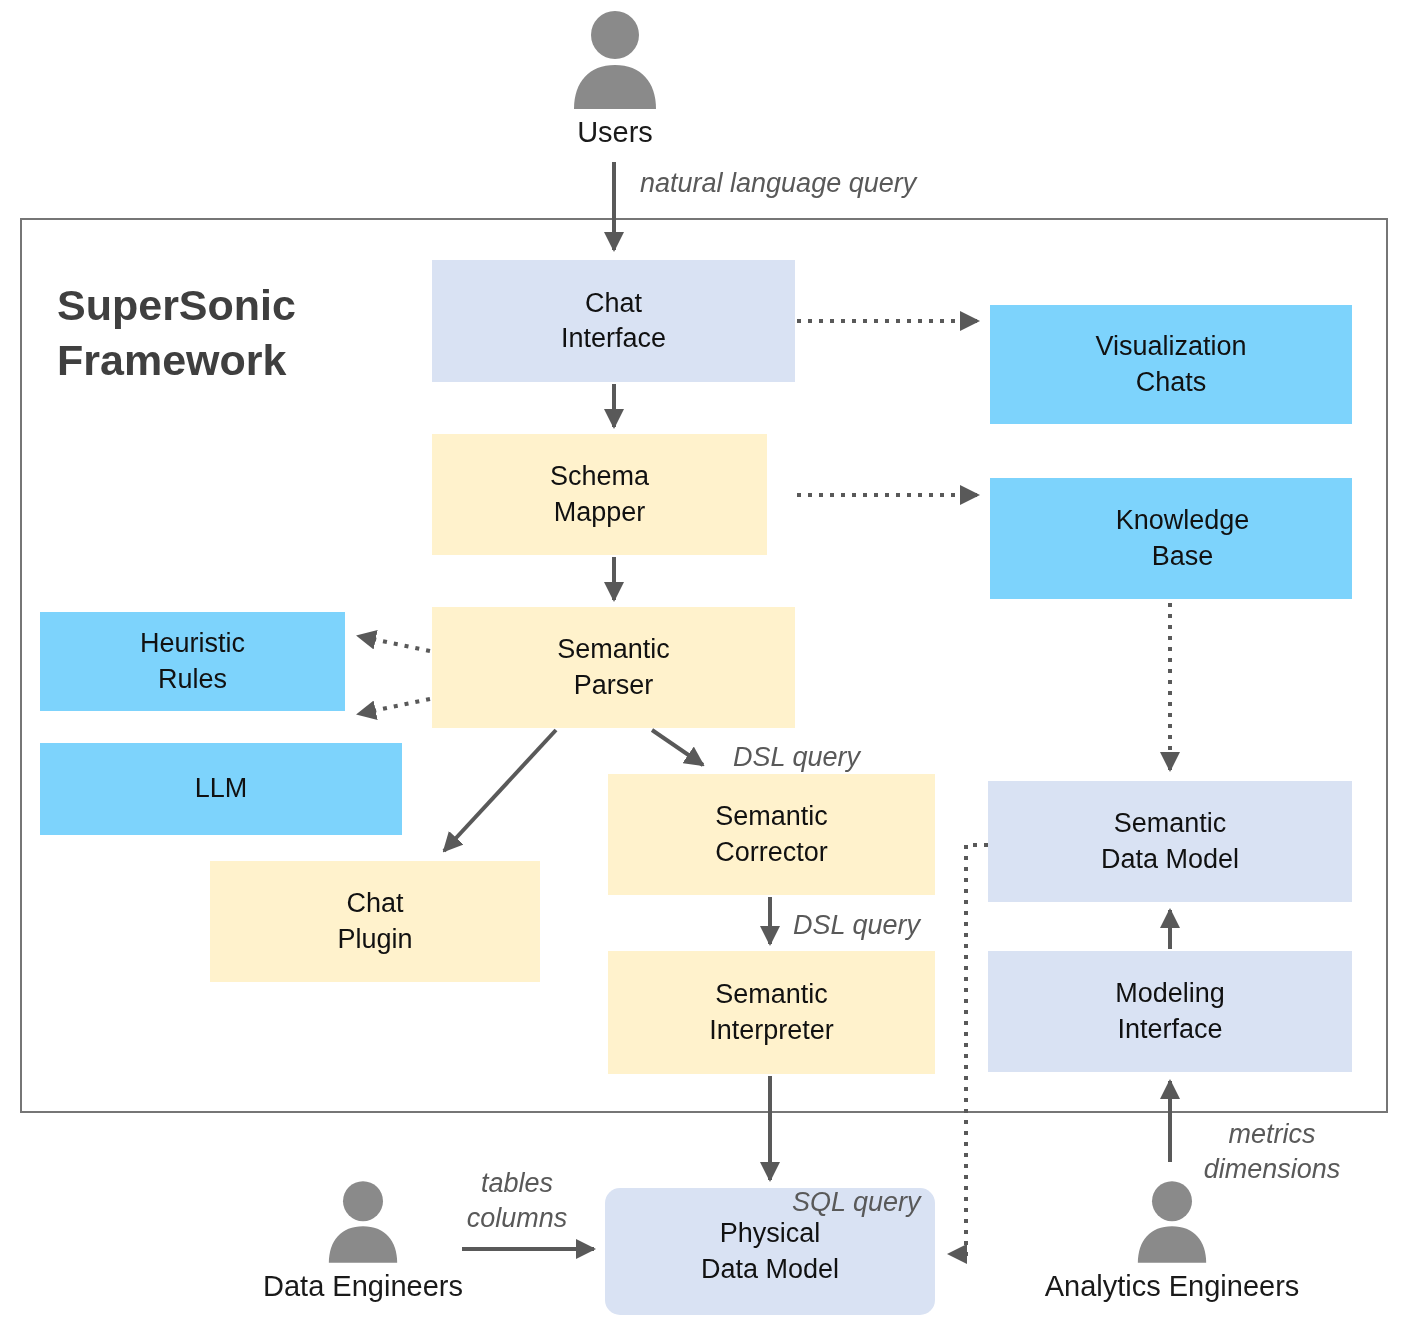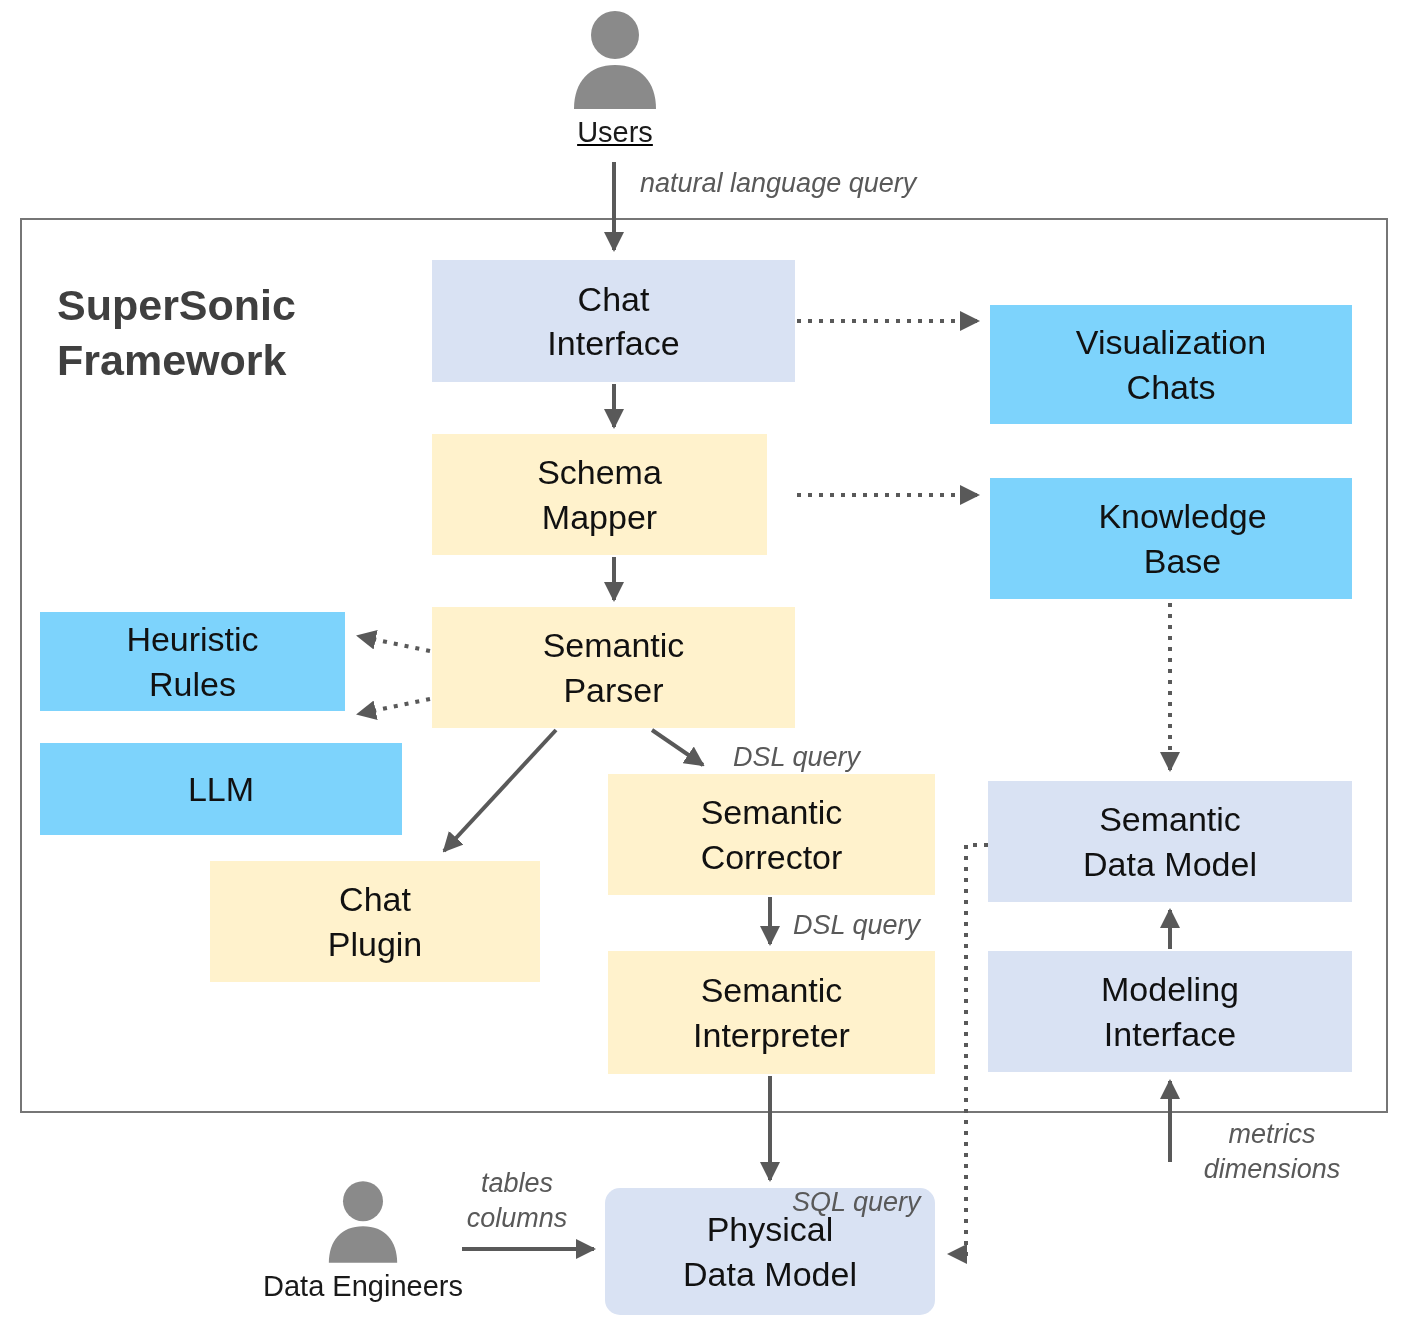--- a/index.html
+++ b/index.html
@@ -12,21 +12,21 @@
 
   .frame {
     position:absolute; border:2px solid #767676; background:transparent;
   }
   .title {
     position:absolute; font-weight:bold; font-size:43px; line-height:1.28;
     color:#3f3f3f; white-space:pre-line;
   }
   .node {
     position:absolute; display:flex; align-items:center; justify-content:center;
-    text-align:center; font-size:34px; line-height:1.3; color:#111111;
+    text-align:center; font-size:27px; line-height:1.3; color:#111111;
     white-space:pre-line;
   }
   .node.blue   { background:#d9e2f3; }
   .node.yellow { background:#fff2cc; }
   .node.gray   { background:#7dd3fc;margin-top:44px; }
 
   .edge-label {
     position:absolute; font-style:italic; font-size:27px; line-height:1.28;
     color:#595959; white-space:pre-line;
   }
@@ -109,30 +109,37 @@
 
   <div class="edge-label" style="left:640px; top:166px;">natural language query</div>
   <div class="edge-label" style="left:733px; top:740px;">DSL query</div>
   <div class="edge-label" style="left:793px; top:908px;">DSL query</div>
   <div class="edge-label" style="left:792px; top:1185px;">SQL query</div>
   <div class="edge-label center" style="left:442px; top:1166px; width:150px;">tables
 columns</div>
   <div class="edge-label center" style="left:1197px; top:1117px; width:150px;">metrics
 dimensions</div>
 
-  <div class="actor" style="left:540px; top:10px; width:150px;text-decoration:underline;">
+  <div class="actor" style="left:540px; top:10px; width:150px;">
     <svg width="96" height="100" viewBox="0 0 96 100">
       <circle cx="48" cy="25" r="24" fill="#8a8a8a"></circle>
       <path d="M48,55 C22,55 7,72 7,99 L89,99 C89,72 74,55 48,55 Z" fill="#8a8a8a"></path>
     </svg>
     <div class="actor-label">Users</div>
   </div>
 
   <div class="actor" style="left:263px; top:1180px; width:200px;">
     <svg width="80" height="84" viewBox="0 0 96 100">
       <circle cx="48" cy="25" r="24" fill="#8a8a8a"></circle>
       <path d="M48,55 C22,55 7,72 7,99 L89,99 C89,72 74,55 48,55 Z" fill="#8a8a8a"></path>
     </svg>
     <div class="actor-label">Data Engineers</div>
   </div>
 
+  <div class="actor" style="left:1047px; top:1180px; width:250px;">
+    <svg width="80" height="84" viewBox="0 0 96 100">
+      <circle cx="48" cy="25" r="24" fill="#8a8a8a"></circle>
+      <path d="M48,55 C22,55 7,72 7,99 L89,99 C89,72 74,55 48,55 Z" fill="#8a8a8a"></path>
+    </svg>
+    <div class="actor-label">Analytics Engineers</div>
+  </div>
 
 </div>
 
 </body></html>

